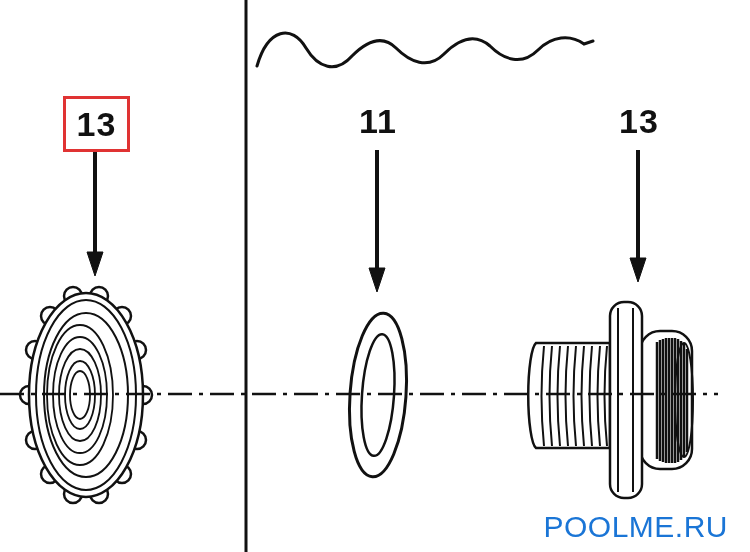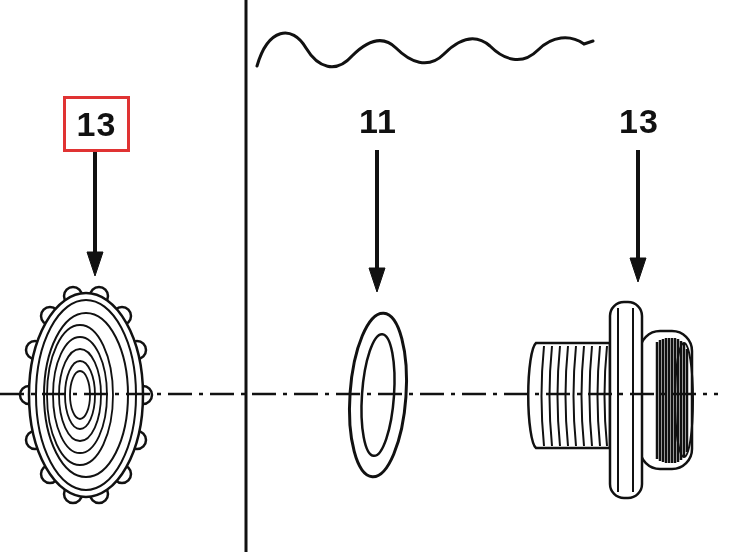--- a/index.html
+++ b/index.html
@@ -123,13 +123,14 @@
       </g>
     </g>
   </svg>
 
   <div id="label-11" class="part-label boxed">13</div>
 
   <div id="label-12" class="part-label">11</div>
 
   <div id="label-13" class="part-label">13</div>
 
+  <div class="watermark">POOLME.RU</div>
 </div>
 
 </body></html>

